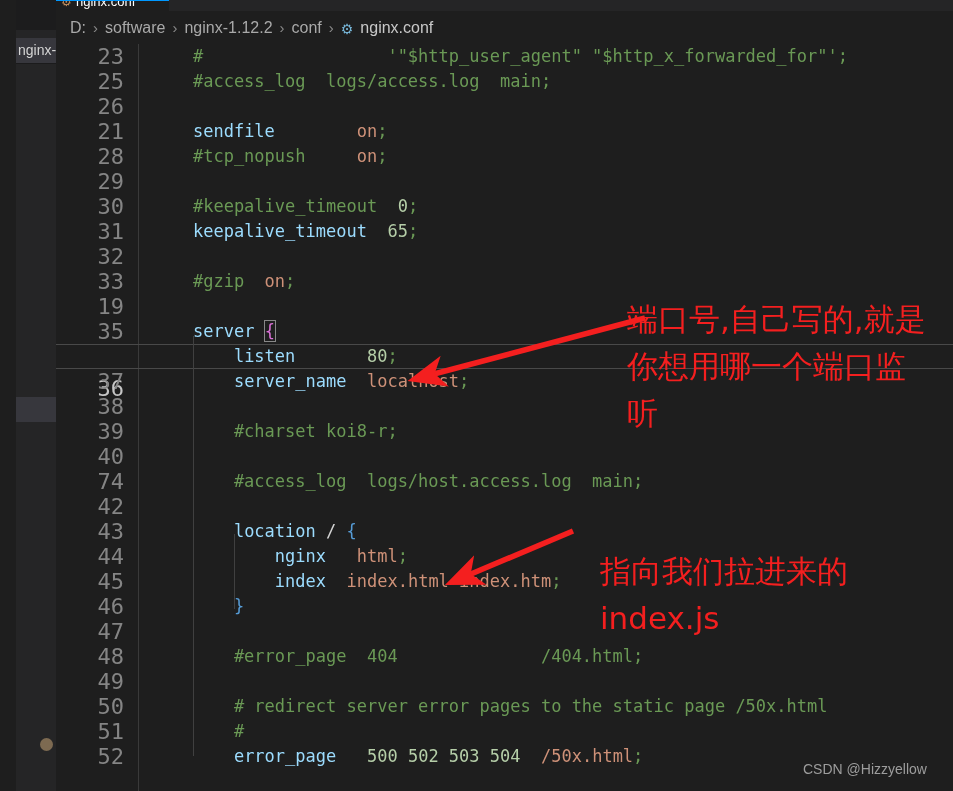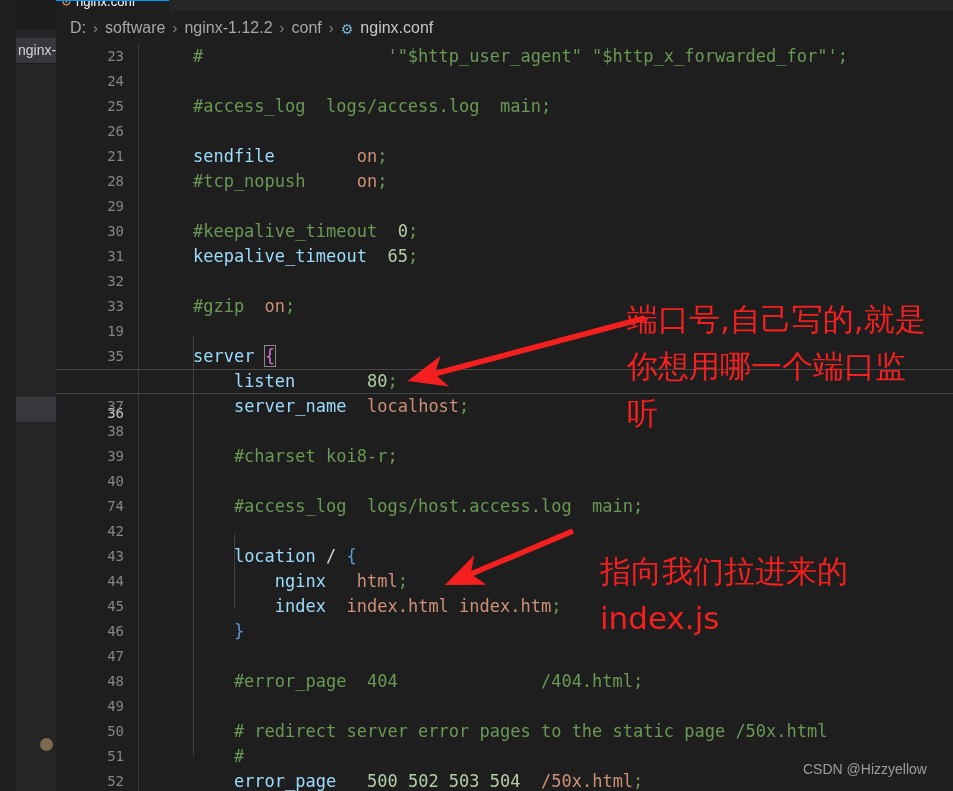--- a/index.html
+++ b/index.html
@@ -103,21 +103,21 @@
   .row.active-line::before {
     content: ""; position: absolute; left: 0; right: -60px; top: 0;
     height: 1px; background: #494949;
   }
   .row.active-line::after {
     content: ""; position: absolute; left: 0; right: -60px; bottom: 0;
     height: 1px; background: #494949;
   }
   .ln {
     position: absolute; left: 0; top: 0; width: 68px;
-    text-align: right; color: #858585; font-size: 14px;
+    text-align: right; color: #858585; font-size: 22px;
   }
   .row.active-line .ln { color: #c6c6c6; margin-top: 32px; }
   .code {
     position: absolute; left: 96px; top: 0; white-space: pre;
     color: #d4d4d4;
   }
 
   
   .c-cmt { color: #6a9955; }
   .c-key { color: #9cdcfe; }
@@ -194,21 +194,20 @@
       <span class="bc-seg">conf</span>
       <span class="bc-sep">›</span>
       <span class="bc-gear">⚙</span>
       <span class="bc-file">nginx.conf</span>
     </div>
 
     <div class="code-area">
       <div class="gutter-rule"></div>
       <div id="code-rows">
           <div class="row"><span class="ln">23</span><span class="code"><span class="c-cmt">    #                  '"$http_user_agent" "$http_x_forwarded_for"';</span></span></div>
-          <div class="row"><span class="ln">24</span><span class="code"><span class="c-plain"></span></span></div>
           <div class="row"><span class="ln">25</span><span class="code"><span class="c-cmt">    #access_log  logs/access.log  main;</span></span></div>
           <div class="row"><span class="ln">26</span><span class="code"><span class="c-plain"></span></span></div>
           <div class="row"><span class="ln">21</span><span class="code"><span class="c-plain">    </span><span class="c-key">sendfile</span><span class="c-plain">        </span><span class="c-val">on</span><span class="c-semi">;</span></span></div>
           <div class="row"><span class="ln">28</span><span class="code"><span class="c-cmt">    #tcp_nopush</span><span class="c-plain">     </span><span class="c-val">on</span><span class="c-semi">;</span></span></div>
           <div class="row"><span class="ln">29</span><span class="code"><span class="c-plain"></span></span></div>
           <div class="row"><span class="ln">30</span><span class="code"><span class="c-cmt">    #keepalive_timeout</span><span class="c-plain">  </span><span class="c-num">0</span><span class="c-semi">;</span></span></div>
           <div class="row"><span class="ln">31</span><span class="code"><span class="c-plain">    </span><span class="c-key">keepalive_timeout</span><span class="c-plain">  </span><span class="c-num">65</span><span class="c-semi">;</span></span></div>
           <div class="row"><span class="ln">32</span><span class="code"><span class="c-plain"></span></span></div>
           <div class="row"><span class="ln">33</span><span class="code"><span class="c-cmt">    #gzip</span><span class="c-plain">  </span><span class="c-val">on</span><span class="c-semi">;</span></span></div>
           <div class="row"><span class="ln">19</span><span class="code"><span class="c-plain"></span></span></div>

